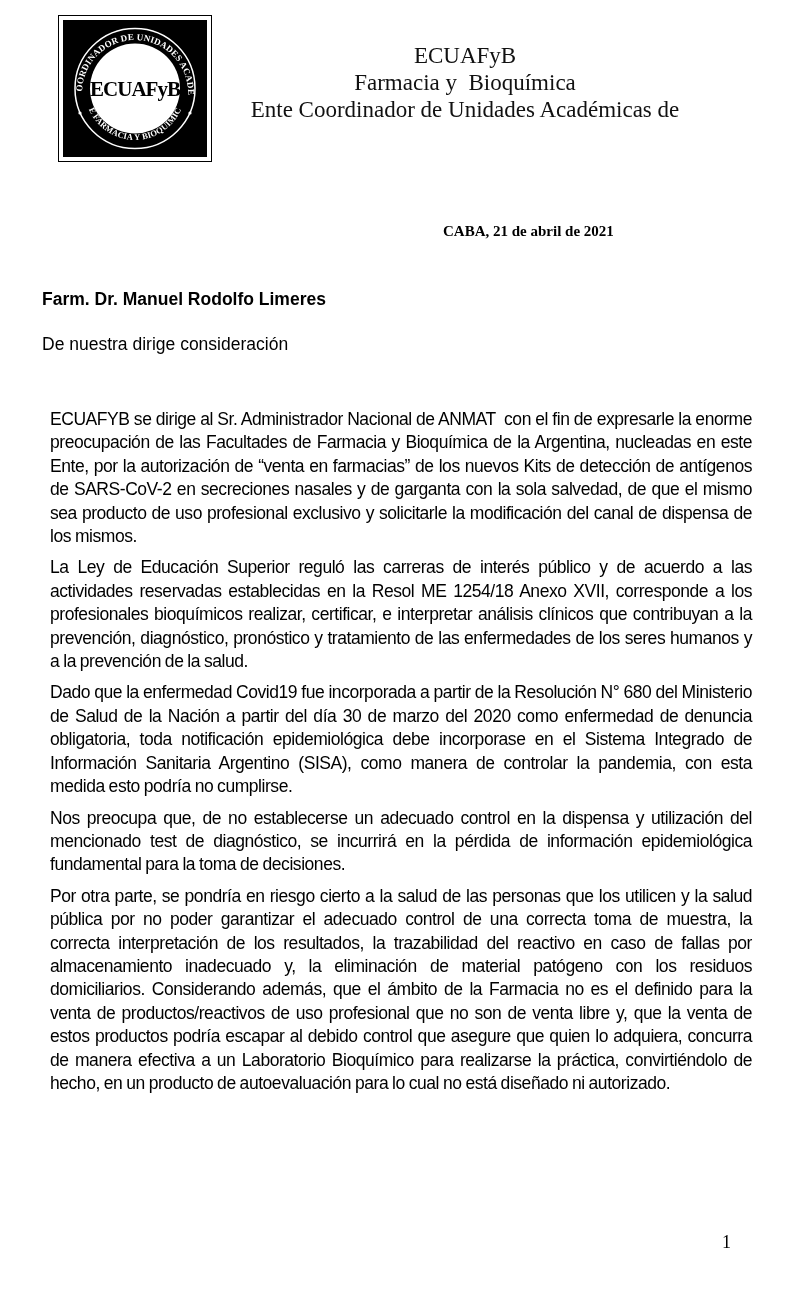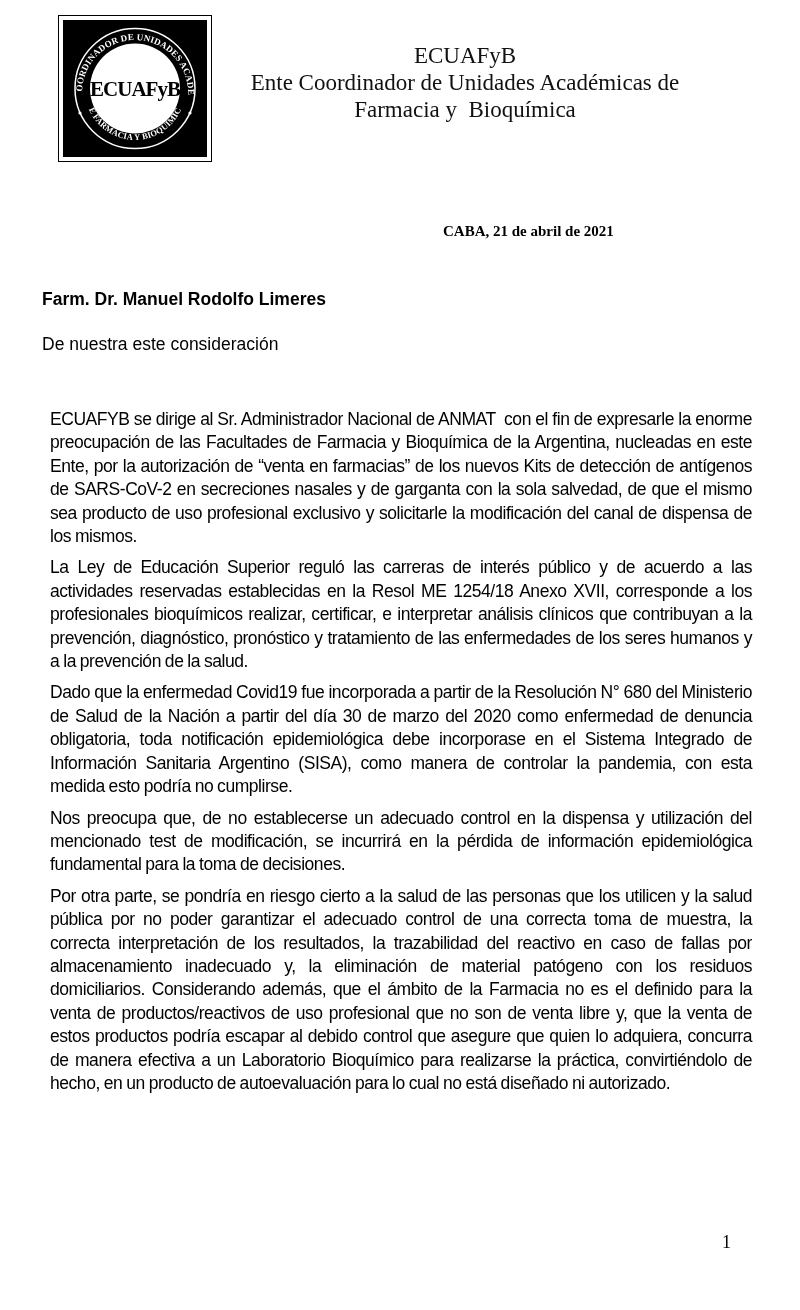--- a/index.html
+++ b/index.html
@@ -40,31 +40,31 @@
       <textPath href="#ringBottom" startOffset="50%" text-anchor="middle">DE FARMACIA Y BIOQUIMICA</textPath>
     </text>
     <circle cx="22" cy="98" r="1.6" fill="#fff"></circle>
     <circle cx="132" cy="98" r="1.6" fill="#fff"></circle>
     <text x="77" y="81" text-anchor="middle" font-family="Liberation Serif, serif" font-size="21" font-weight="bold" fill="#000" letter-spacing="-1">ECUAFyB</text>
   </svg>
 </div>
 
 <div class="header">
   <div>ECUAFyB</div>
+  <div style="white-space:pre;">Farmacia y  Bioquímica</div>
   <div>Ente Coordinador de Unidades Académicas de</div>
-  <div style="white-space:pre;">Farmacia y  Bioquímica</div>
 </div>
 
 <div class="date">CABA, 21 de abril de 2021</div>
 
 <div class="recipient">Farm. Dr. Manuel Rodolfo Limeres</div>
 
-<div class="salutation">De nuestra este consideración</div>
+<div class="salutation">De nuestra dirige consideración</div>
 
 <div class="body">
   <p style="white-space:pre-wrap;">ECUAFYB se dirige al Sr. Administrador Nacional de ANMAT  con el fin de expresarle la enorme preocupación de las Facultades de Farmacia y Bioquímica de la Argentina, nucleadas en este Ente, por la autorización de “venta en farmacias” de los nuevos Kits de detección de antígenos de SARS-CoV-2 en secreciones nasales y de garganta con la sola salvedad, de que el mismo sea producto de uso profesional exclusivo y solicitarle la modificación del canal de dispensa de los mismos.</p>
   <p>La Ley de Educación Superior reguló las carreras de interés público y de acuerdo a las actividades reservadas establecidas en la Resol ME 1254/18 Anexo XVII, corresponde a los profesionales bioquímicos realizar, certificar, e interpretar análisis clínicos que contribuyan a la prevención, diagnóstico, pronóstico y tratamiento de las enfermedades de los seres humanos y a la prevención de la salud.</p>
   <p>Dado que la enfermedad Covid19 fue incorporada a partir de la Resolución N° 680 del Ministerio de Salud de la Nación a partir del día 30 de marzo del 2020 como enfermedad de denuncia obligatoria, toda notificación epidemiológica debe incorporase en el Sistema Integrado de Información Sanitaria Argentino (SISA), como manera de controlar la pandemia, con esta medida esto podría no cumplirse.</p>
-  <p>Nos preocupa que, de no establecerse un adecuado control en la dispensa y utilización del mencionado test de modificación, se incurrirá en la pérdida de información epidemiológica fundamental para la toma de decisiones.</p>
+  <p>Nos preocupa que, de no establecerse un adecuado control en la dispensa y utilización del mencionado test de diagnóstico, se incurrirá en la pérdida de información epidemiológica fundamental para la toma de decisiones.</p>
   <p>Por otra parte, se pondría en riesgo cierto a la salud de las personas que los utilicen y la salud pública por no poder garantizar el adecuado control de una correcta toma de muestra, la correcta interpretación de los resultados, la trazabilidad del reactivo en caso de fallas por almacenamiento inadecuado y, la eliminación de material patógeno con los residuos domiciliarios. Considerando además, que el ámbito de la Farmacia no es el definido para la venta de productos/reactivos de uso profesional que no son de venta libre y, que la venta de estos productos podría escapar al debido control que asegure que quien lo adquiera, concurra de manera efectiva a un Laboratorio Bioquímico para realizarse la práctica, convirtiéndolo de hecho, en un producto de autoevaluación para lo cual no está diseñado ni autorizado.</p>
 </div>
 
 <div class="page-number">1</div>
 
 </body></html>

